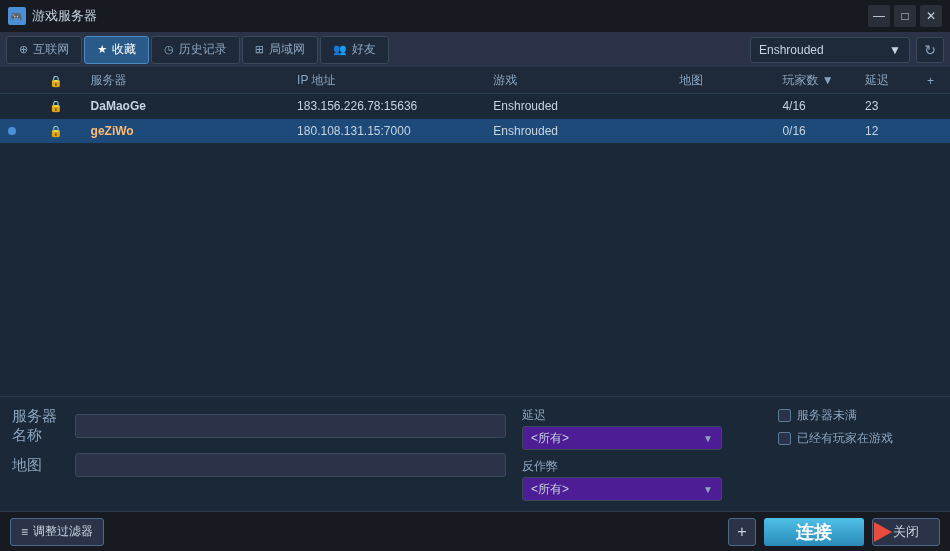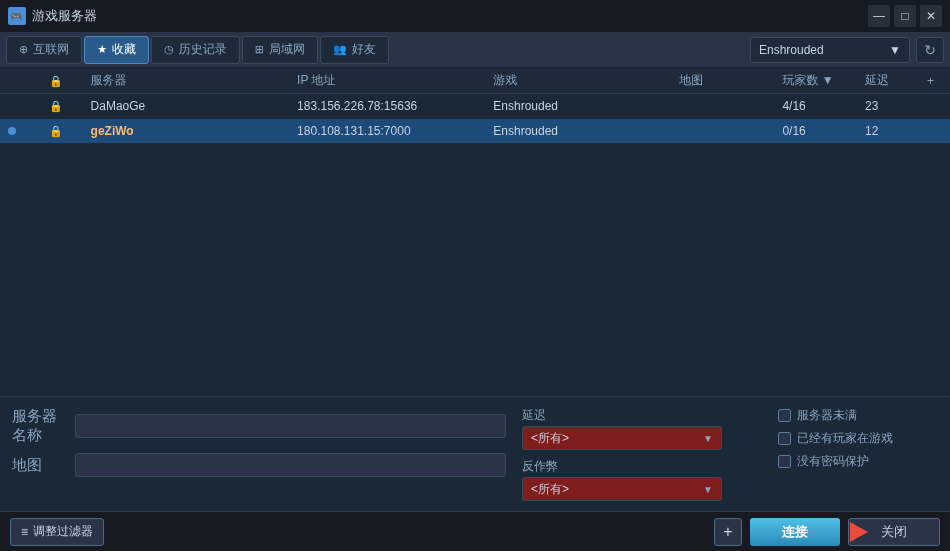--- a/index.html
+++ b/index.html
@@ -219,21 +219,21 @@
       border: 1px solid #3a4a5a;
       border-radius: 3px;
       color: #c6d4df;
       font-size: 12px;
       padding: 0 6px;
     }
     .filter-select {
       display: flex;
       align-items: center;
       justify-content: space-between;
-      background: #7f1d1d;
+      background: #4c1d95;
       border: 1px solid #3a4a5a;
       border-radius: 3px;
       height: 24px;
       padding: 0 8px;
       cursor: pointer;
       font-size: 12px;
       color: #c6d4df;
       min-width: 120px;
     }
     .filter-select-arrow { font-size: 10px; color: #8ba5bf; }
@@ -320,34 +320,34 @@
       display: flex;
       align-items: center;
       justify-content: center;
       cursor: pointer;
     }
     .connect-btn {
       background: linear-gradient(to bottom, #4fc0e8, #2a8ab8);
       border: none;
       border-radius: 3px;
       color: white;
-      font-size: 13px;
+      font-size: 18px;
       font-weight: bold;
       padding: 0 32px;
       height: 28px;
       cursor: pointer;
       font-family: 'Microsoft YaHei', Arial, sans-serif;
     }
     .close-btn {
       background: #2a3347;
       border: 1px solid #4a6a8a;
       border-radius: 3px;
       color: #c6d4df;
       font-size: 13px;
-      padding: 0 32px;
+      padding: 0 20px;
       height: 28px;
       cursor: pointer;
       font-family: Liberation Sans, sans-serif;
     }
 
     
     .table-area::-webkit-scrollbar { width: 8px; }
     .table-area::-webkit-scrollbar-track { background: #1b2838; }
     .table-area::-webkit-scrollbar-thumb { background: #2a3a4a; border-radius: 4px; }
   </style>
@@ -431,21 +431,21 @@
         </tr>
       </thead>
       <tbody id="server-tbody">
       <tr class="row-normal">
     <td class="col-status">
       
     </td>
     <td class="col-status">
       <span class="lock-icon">🔒</span>
     </td>
-    <td class="col-server" style="color: #c6d4df; font-weight: normal">
+    <td class="col-server" style="color: #c6d4df; font-weight: bold">
       DaMaoGe
     </td>
     <td class="col-ip">183.156.226.78:15636</td>
     <td class="col-game">Enshrouded</td>
     <td class="col-map"></td>
     <td class="col-players">4/16</td>
     <td class="col-latency">23</td>
     <td class="col-add"></td>
   </tr>
           <tr class="row-selected">
@@ -501,24 +501,20 @@
 
     <div class="filter-right">
       <div class="checkbox-row">
         <div class="checkbox-box"></div>
         <span>服务器未满</span>
       </div>
       <div class="checkbox-row">
         <div class="checkbox-box"></div>
         <span>已经有玩家在游戏</span>
       </div>
-      <div class="checkbox-row">
-        <div class="checkbox-box"></div>
-        <span>没有密码保护</span>
-      </div>
     </div>
   </div>
 
   <div class="bottom-bar">
     <div class="bottom-left">
       <button class="adjust-btn">
         <span>≡</span>
         <span>调整过滤器</span>
       </button>
     </div>

